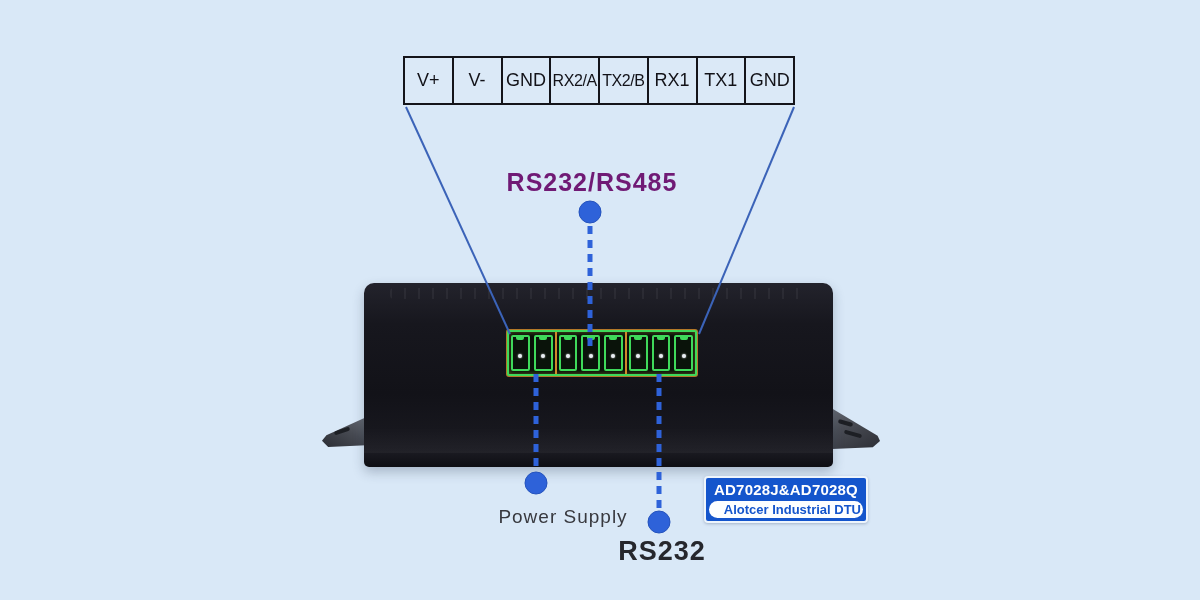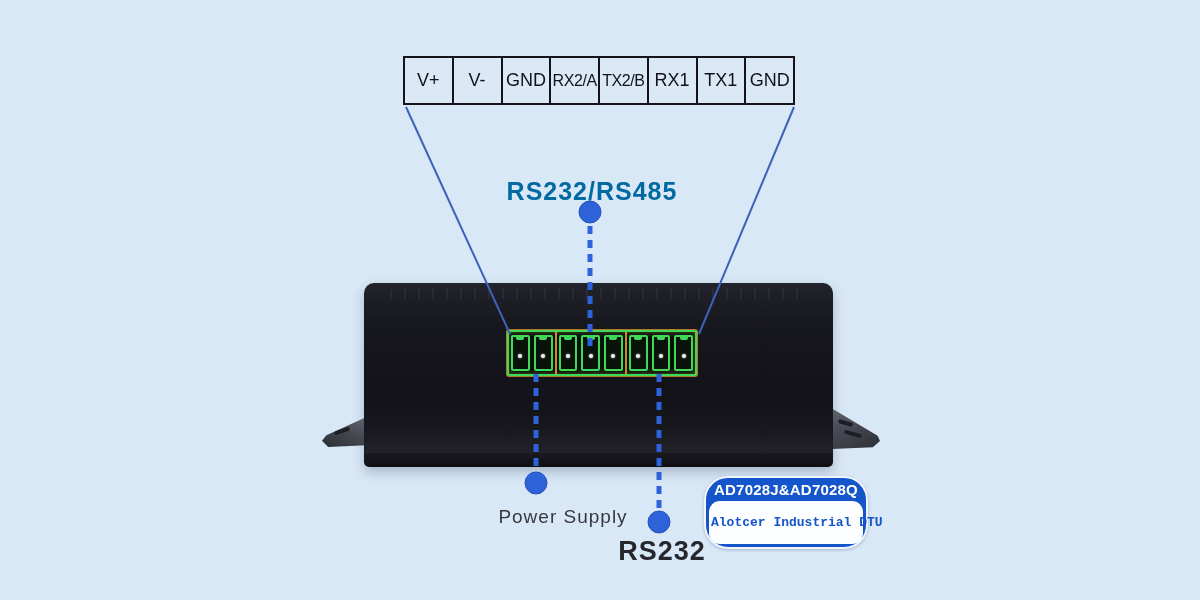--- a/index.html
+++ b/index.html
@@ -83,38 +83,38 @@
     width:8px;height:5px;background:var(--green);border-radius:0 0 2px 2px;
   }
   .socket::after{ 
     content:"";position:absolute;left:50%;top:58%;transform:translate(-50%,-50%);
     width:4px;height:4px;border-radius:50%;background:#e8eef2;
     box-shadow:0 0 2px rgba(255,255,255,0.9);
   }
 
   
   .label{position:absolute;transform:translateX(-50%);color:#30323a;white-space:nowrap;}
-  .label-serial-combo{left:592px;top:177px;font-size:25px;font-weight:600;letter-spacing:1px;color:#0369a1;}
+  .label-serial-combo{left:592px;top:168px;font-size:25px;font-weight:600;letter-spacing:1px;color:#701a75;}
   .label-power{left:563px;top:506px;font-size:19px;font-weight:500;letter-spacing:1px;color:#38393f;}
   .label-serial{left:662px;top:536px;font-size:27px;font-weight:600;letter-spacing:1px;color:#26272d;}
 
   
   .overlay{position:absolute;left:0;top:0;width:1200px;height:600px;pointer-events:none;}
 
   
   .badge{
     position:absolute;left:704px;top:476px;width:164px;
-    background:var(--badge-blue);border:2px solid #eef5fc;border-radius:24px;
+    background:var(--badge-blue);border:2px solid #eef5fc;border-radius:4px;
     padding:2px 3px 3px;box-shadow:0 1px 3px rgba(40,60,100,0.3);
   }
   .badge-model{color:#ffffff;font-size:15px;font-weight:bold;text-align:center;
     letter-spacing:0.2px;padding:1px 0 3px;white-space:nowrap;}
   .badge-product{
     background:#fcfeff;border-radius:11px;color:var(--badge-blue);
-    font-size:13px;font-weight:bold;text-align:center;padding:14px 2px;white-space:nowrap;font-family:Liberation Mono, monospace;
+    font-size:13px;font-weight:bold;text-align:right;padding:1px 2px;white-space:nowrap;
   }
 </style>
 </head>
 <body>
 
 <div class="canvas">
 
   <div class="pin-table">
     <div class="pin-cell">V+</div>
     <div class="pin-cell">V-</div>

